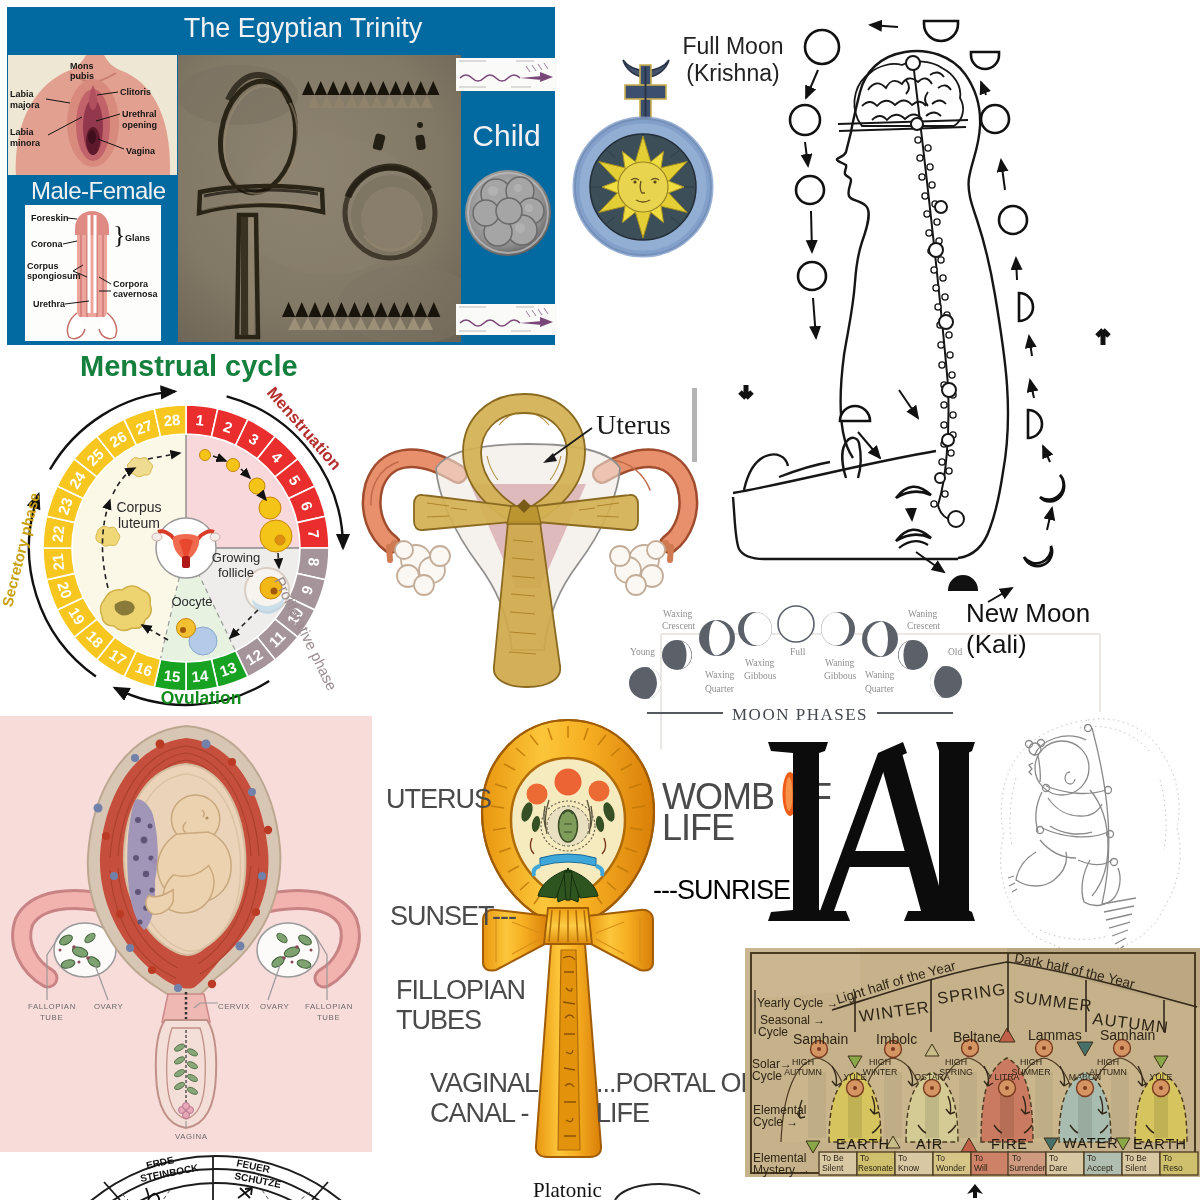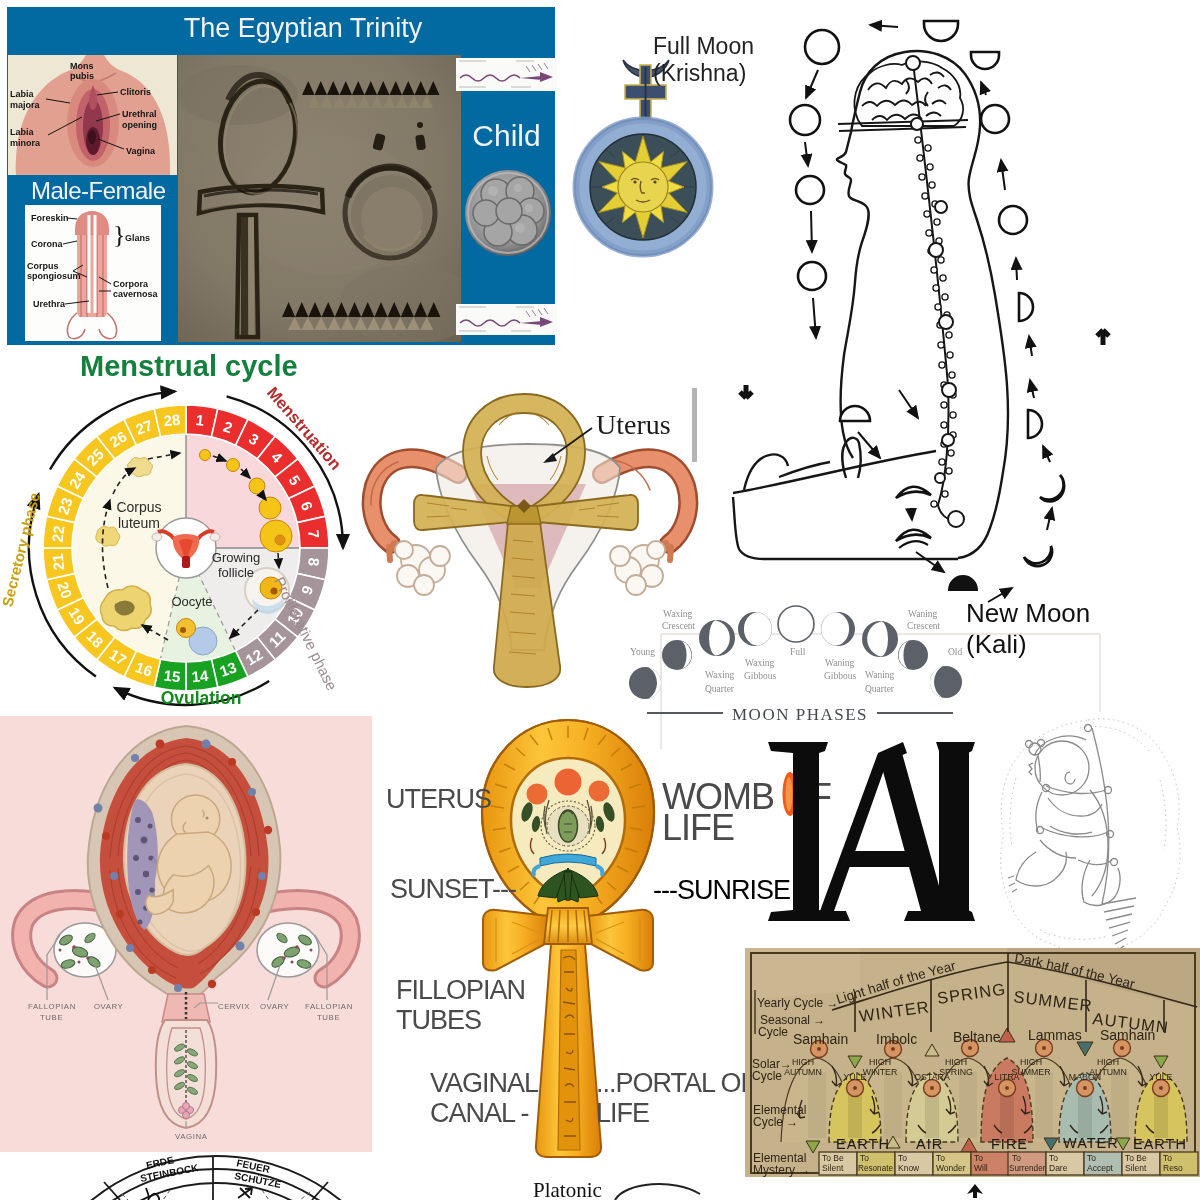--- a/index.html
+++ b/index.html
@@ -307,21 +307,21 @@
   <path d="M1034,398 L1030,380"></path>
   <path d="M1032,356 L1029,336"></path>
   <path d="M1017,280 L1016,258"></path>
   <path d="M1005,190 L1001,160"></path>
   <path d="M986,95 L981,82"></path>
  </g>
 
  <path d="M746,385 L746,398 M746,398 L740,392 M746,398 L752,392" stroke="#111" stroke-width="5" fill="none"></path>
  <path d="M1103,345 L1103,330 M1103,330 L1097,336 M1103,330 L1109,336" stroke="#111" stroke-width="5" fill="none"></path>
 </svg>
-<div class="lbl" style="left:653px;top:33px;width:160px;text-align:left;font-size:23px;color:#222;">Full Moon<br>(Krishna)</div>
+<div class="lbl" style="left:653px;top:33px;width:160px;text-align:center;font-size:23px;color:#222;">Full Moon<br>(Krishna)</div>
 <div class="lbl" style="left:966px;top:598px;width:180px;text-align:left;font-size:26px;color:#111;">New Moon<br>(Kali)</div>
 <div class="abs" style="left:80px;top:350px;font-size:29px;font-weight:bold;color:#15803d;">Menstrual cycle</div>
 <svg class="abs" style="left:0px;top:380px;" width="370" height="340" viewBox="0 380 370 340">
  <defs>
   <marker id="ma" markerWidth="10" markerHeight="10" refX="6" refY="3" orient="auto">
    <path d="M0,0 L7,3 L0,6 Z" fill="#111"></path>
   </marker>
  </defs>
 
  <path d="M186,548 L160.4,659.1 A114,114 0 0,1 186.0,434.0 Z" fill="#fcf8e8"></path>
@@ -751,21 +751,21 @@
  </g>
 
  <path d="M551,944 L585,944 L601,1146 C602,1153 597,1157 590,1157 L547,1157 C540,1157 535,1153 536,1146 Z" fill="url(#gold)" stroke="#a05c06" stroke-width="2"></path>
  <path d="M561,950 L576,950 L580,1150 L558,1150 Z" fill="#e3920c" stroke="#b06c08" stroke-width="1.2"></path>
  <g stroke="#8a5206" stroke-width="1.3" fill="none">
   <path d="M563,958 q8,-4 12,2 M564,972 l10,0 M566,988 q6,6 6,0 M563,1002 l12,2 M565,1018 q5,-6 9,0 M564,1034 l11,0 M566,1052 q6,4 7,-2 M564,1068 l11,2 M565,1086 q5,-5 9,1 M564,1102 l12,0 M566,1120 q6,4 7,-2 M564,1136 l12,0"></path>
  </g>
 </svg>
 <div class="lbl" style="left:386px;top:784px;font-size:27px;letter-spacing:-1px;color:#4a4a4a;">UTERUS</div>
 <div class="lbl" style="left:662px;top:781px;font-size:36px;letter-spacing:-1px;color:#4a4a4a;line-height:31px;">WOMB OF<br>LIFE</div>
-<div class="lbl" style="left:390px;top:874px;font-size:27px;letter-spacing:-1px;color:#4a4a4a;">SUNSET---</div>
+<div class="lbl" style="left:390px;top:901px;font-size:27px;letter-spacing:-1px;color:#4a4a4a;">SUNSET---</div>
 <div class="lbl" style="left:653px;top:875px;font-size:27px;letter-spacing:-1px;color:#000000;">---SUNRISE</div>
 <div class="lbl" style="left:396px;top:975px;font-size:27px;letter-spacing:-1px;color:#4a4a4a;line-height:30px;">FILLOPIAN<br>TUBES</div>
 <div class="lbl" style="left:430px;top:1068px;font-size:27px;letter-spacing:-1px;color:#4a4a4a;line-height:30px;">VAGINAL<br>CANAL -</div>
 <div class="lbl" style="left:596px;top:1068px;font-size:27px;letter-spacing:-1px;color:#4a4a4a;line-height:30px;">...PORTAL OF<br>LIFE</div>
 
 <svg class="abs" style="left:758px;top:728px;" width="225" height="200" viewBox="758 728 225 200">
  <ellipse cx="790" cy="794" rx="7.5" ry="22" fill="#ee5c18"></ellipse>
  <ellipse cx="789" cy="794" rx="3.5" ry="17" fill="#f8944a"></ellipse>
  <g fill="#0c0c0c">
 

